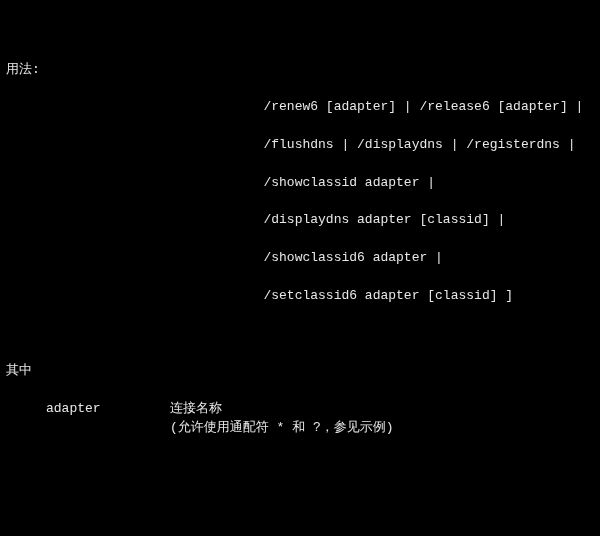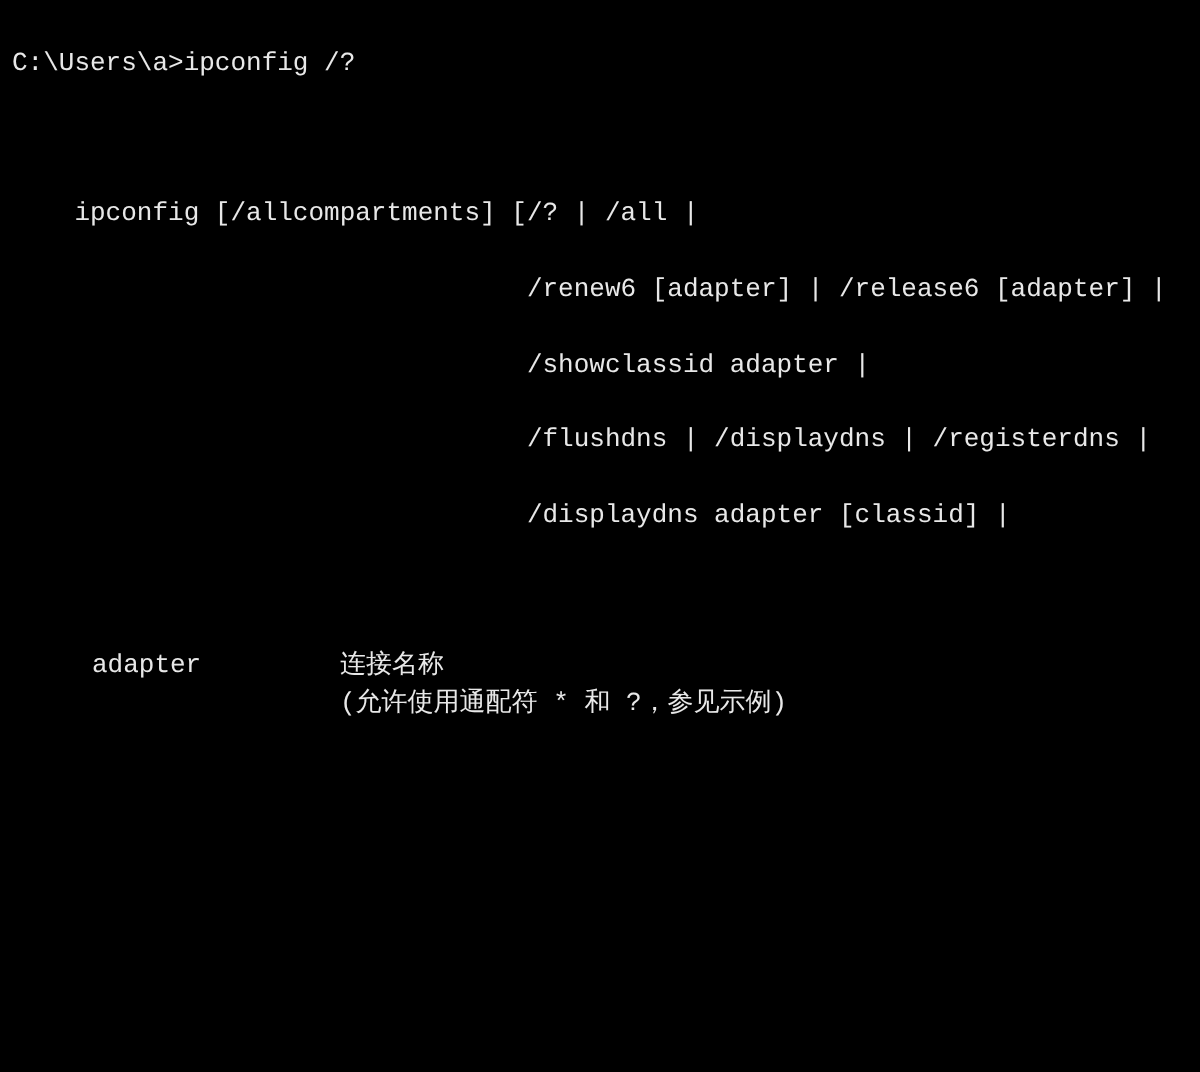--- a/index.html
+++ b/index.html
@@ -36,28 +36,30 @@
   .c2 {
     display: table-cell;
     vertical-align: top;
     font-family: Liberation Mono, monospace;
   }
 </style>
 </head>
 <body>
 
 <div class="terminal">
-<div class="prompt-line">C:\Users\a&gt;ipconfig /?</div>
 <div> </div>
-<div>    ipconfig [/allcompartments] [/? | /all |</div>
+<div class="label">用法:</div>
 <div>                                 /renew6 [adapter] | /release6 [adapter] |</div>
+<div>                                 /flushdns | /displaydns | /registerdns |</div>
 <div>                                 /showclassid adapter |</div>
-<div>                                 /flushdns | /displaydns | /registerdns |</div>
 <div>                                 /displaydns adapter [classid] |</div>
+<div>                                 /showclassid6 adapter |</div>
+<div>                                 /setclassid6 adapter [classid] ]</div>
 <div> </div>
+<div class="label">其中</div>
 <div class="tbl">
   <div class="row">
     <div class="c1">adapter</div>
     <div class="c2">连接名称</div>
   </div>
   <div class="row">
     <div class="c1"> </div>
     <div class="c2">(允许使用通配符 * 和 ?，参见示例)</div>
   </div>
 </div>

